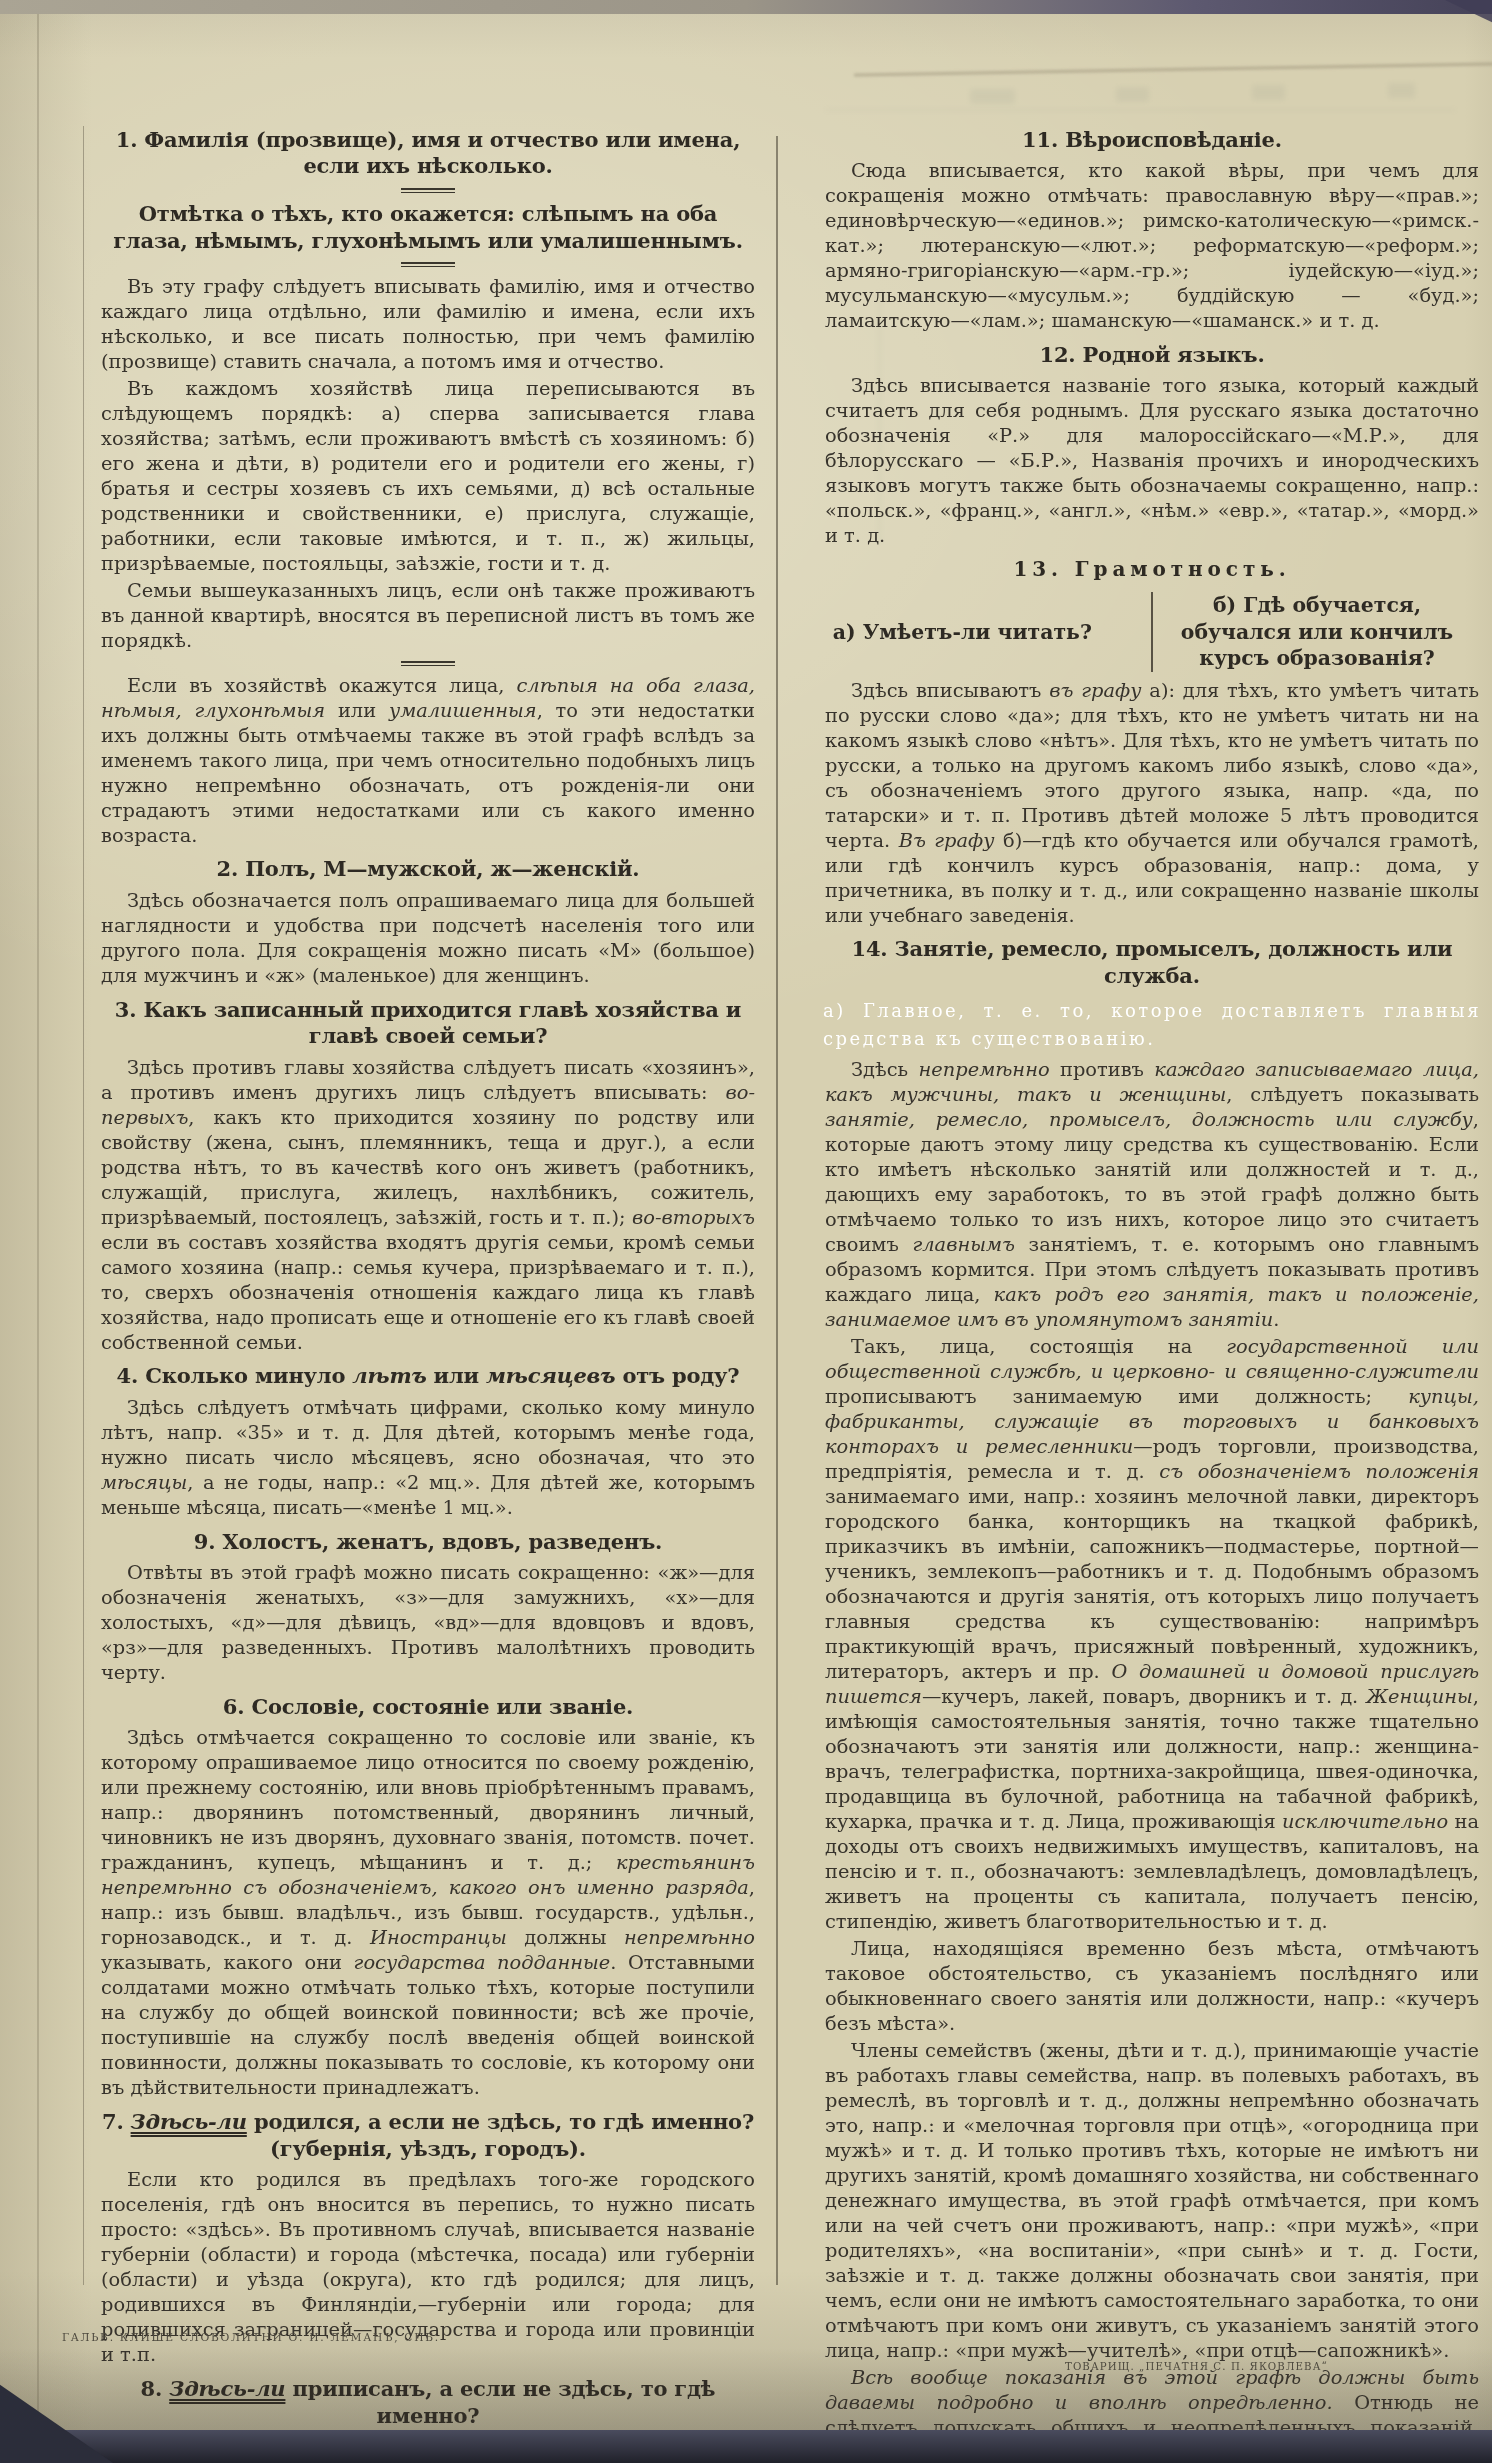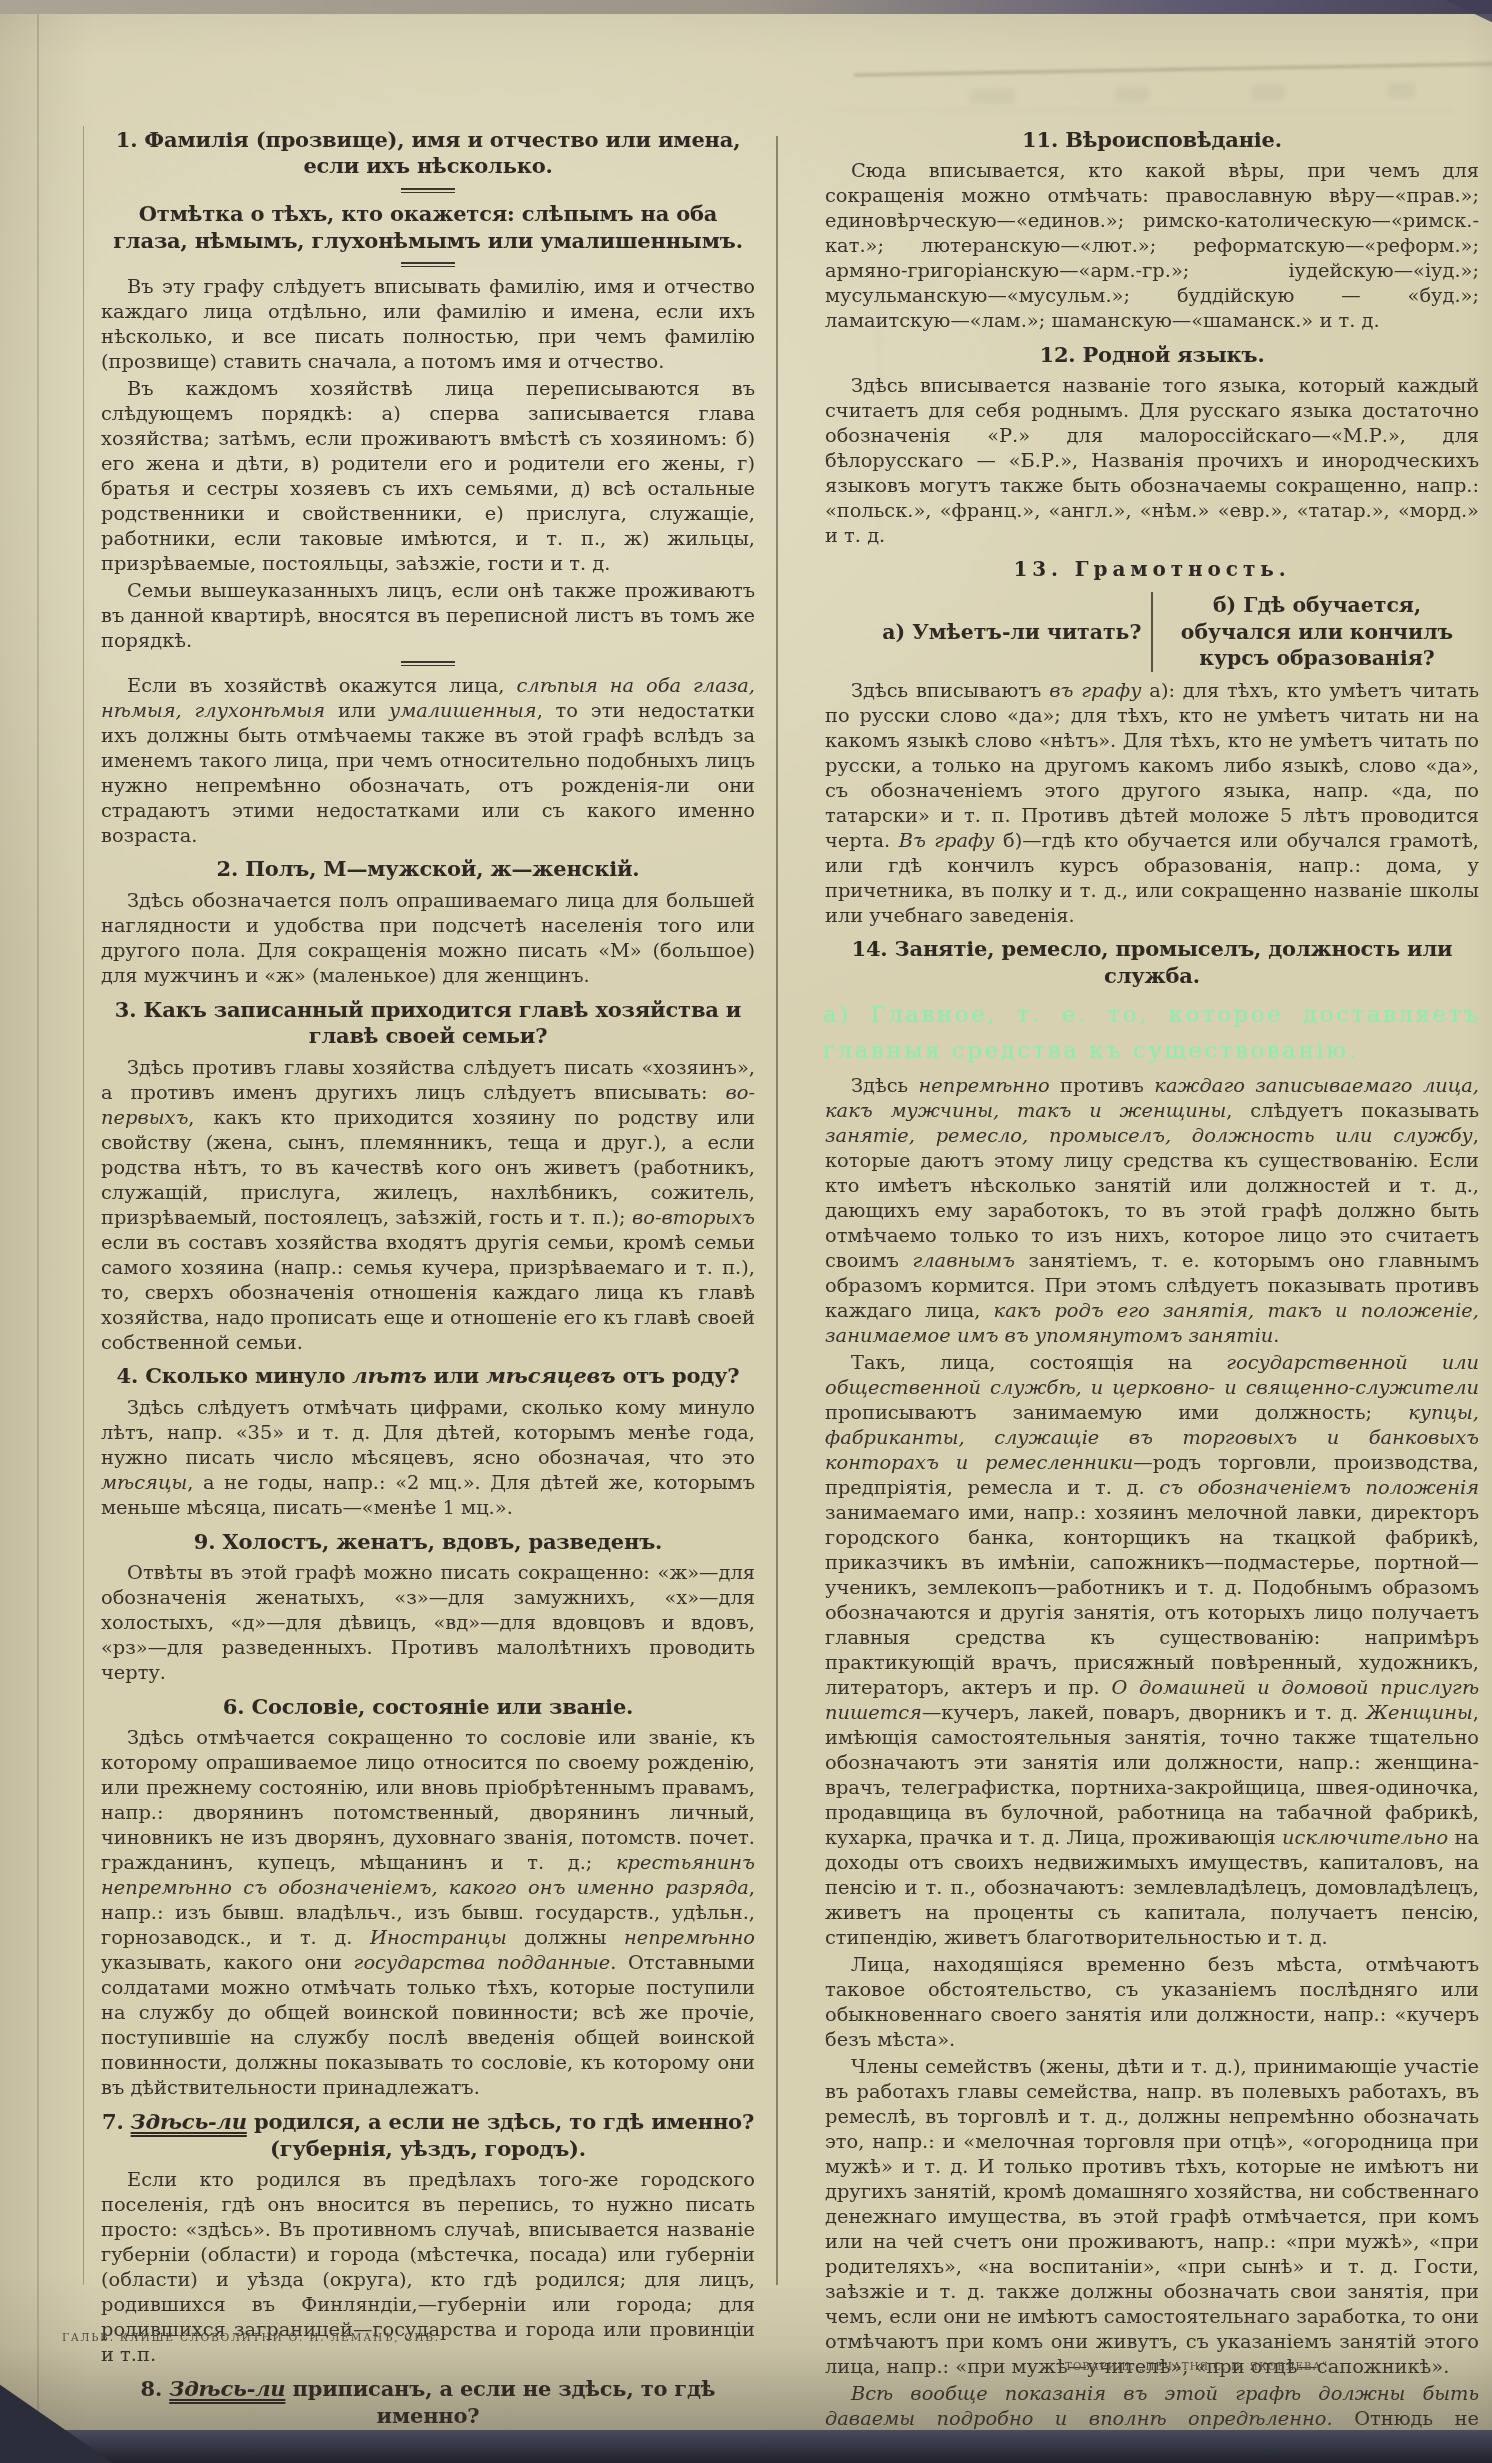--- a/index.html
+++ b/index.html
@@ -30,27 +30,27 @@
   .margin-line{position:absolute;left:83px;top:126px;width:1px;height:2159px;background:rgba(70,64,50,.38);}
   .col-divider{position:absolute;left:776px;top:136px;width:1.9px;height:2149px;background:rgba(70,64,50,.55);}
   .ghost{position:absolute;background:#7e877c;opacity:.10;filter:blur(2.9px);border-radius:1.9px;}
   
   .col{position:absolute;top:118px;width:658px;}
   #col-left{left:99px;}
   #col-right{left:823px;}
   .p{margin:2px;font-size:19.4px;line-height:25px;text-align:justify;text-indent:26px;}
   .h{font-weight:bold;text-align:center;font-size:21px;line-height:1.27;margin:8.7px 0 4.9px;color:#2e2a23;letter-spacing:-0.2px;}
   .h.spaced{letter-spacing:4.9px;font-size:20px;}
-  .sub{font-size:23px;line-height:1.55;letter-spacing:2.5px;text-align:justify;margin:7.8px 0 3.9px;color:#86efac;}
+  .sub{font-size:18px;line-height:1.55;letter-spacing:2.5px;text-align:justify;margin:7.8px 0 3.9px;color:#ffffff;}
   .rule{width:54px;height:1.9px;margin:7.8px auto 6.8px;border-top:2.4px solid #3a362d;border-bottom:1px solid #3a362d;}
   .dblu{font-style:italic;text-decoration:underline;text-decoration-style:double;text-underline-offset:2.9px;}
   .split{display:flex;font-weight:bold;margin:9.7px 0 5.8px;color:#2e2a23;}
   .split .cell{flex:1;padding:0 9.7px;font-size:20.4px;line-height:1.3;}
   .split .cell.align-center{text-align:center;}
-  .split .cell.middle{display:flex;align-items:center;justify-content:flex-end;}
+  .split .cell.middle{display:flex;align-items:center;justify-content:flex-start;}
   .split .vdiv{width:1.9px;background:rgba(55,50,40,.8);}
   .footer{position:absolute;color:#4e4a3f;white-space:nowrap;}
   .footer-left{left:62px;top:2331px;font-size:10.7px;letter-spacing:1.7px;}
   .footer-right{left:1065px;top:2341px;font-size:10.2px;letter-spacing:1.1px;margin-top:20px;}
   i{font-style:italic;}
 </style>
 </head>
 <body>
 
 <div class="stage">

